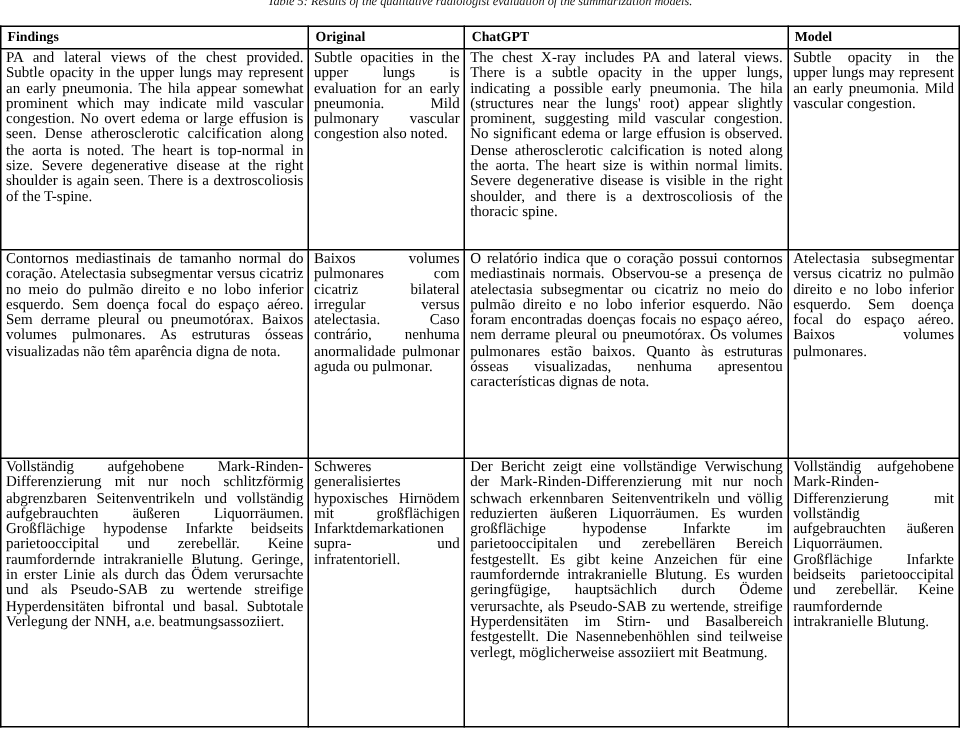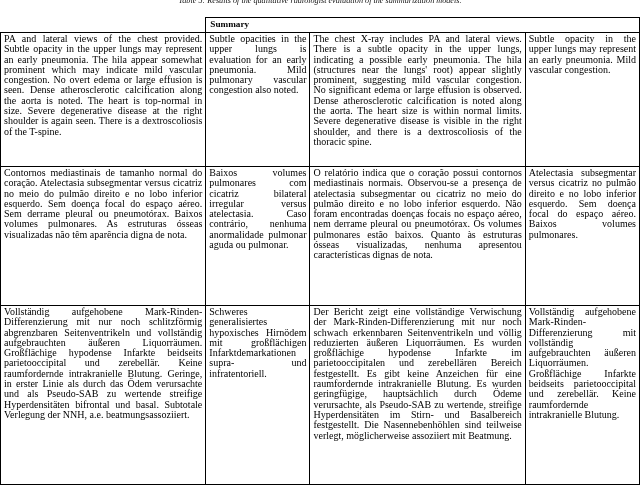--- a/index.html
+++ b/index.html
@@ -83,22 +83,24 @@
 
   <table class="results">
     <colgroup>
       <col class="col-findings">
       <col class="col-original">
       <col class="col-chatgpt">
       <col class="col-model">
     </colgroup>
     <thead>
       <tr>
-        <td class="blankcell"></td>
-        <td class="hdr spangroup" colspan="3">Summary</td>
+        <td class="hdr">Findings</td>
+        <td class="hdr">Original</td>
+        <td class="hdr">ChatGPT</td>
+        <td class="hdr">Model</td>
       </tr>
     </thead>
     <tbody>
       <tr class="row-1">
         <td>PA and lateral views of the chest provided. Subtle opacity in the upper lungs may represent an early pneumonia. The hila appear somewhat prominent which may indicate mild vascular congestion. No overt edema or large effusion is seen. Dense atherosclerotic calcification along the aorta is noted. The heart is top-normal in size. Severe degenerative disease at the right shoulder is again seen. There is a dextroscoliosis of the T-spine.</td>
         <td>Subtle opacities in the upper lungs is evaluation for an early pneumonia. Mild pulmonary vascular congestion also noted.</td>
         <td>The chest X-ray includes PA and lateral views. There is a subtle opacity in the upper lungs, indicating a possible early pneumonia. The hila (structures near the lungs' root) appear slightly prominent, suggesting mild vascular congestion. No significant edema or large effusion is observed. Dense atherosclerotic calcification is noted along the aorta. The heart size is within normal limits. Severe degenerative disease is visible in the right shoulder, and there is a dextroscoliosis of the thoracic spine.</td>
         <td>Subtle opacity in the upper lungs may represent an early pneumonia. Mild vascular congestion.</td>
       </tr>
       <tr class="row-2">

